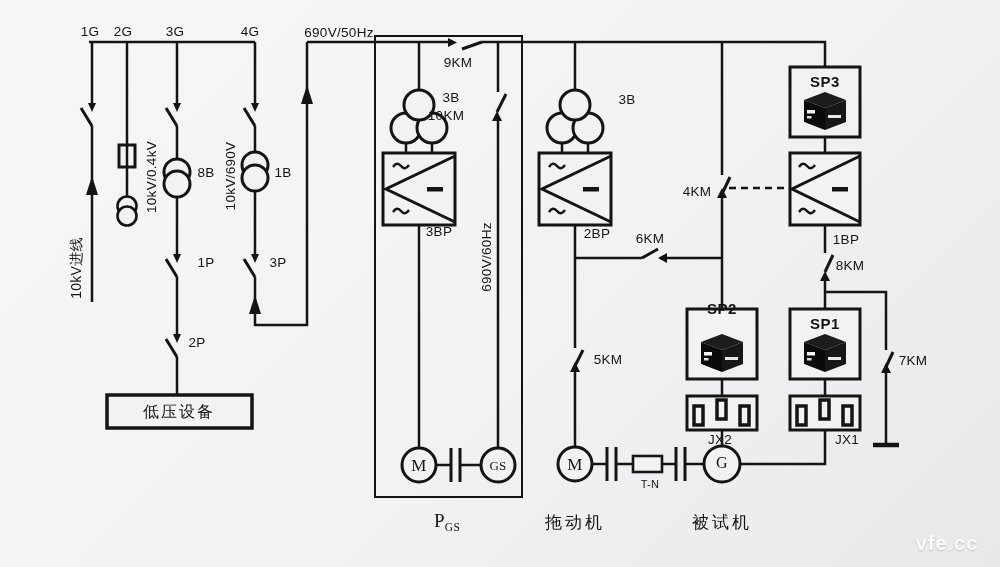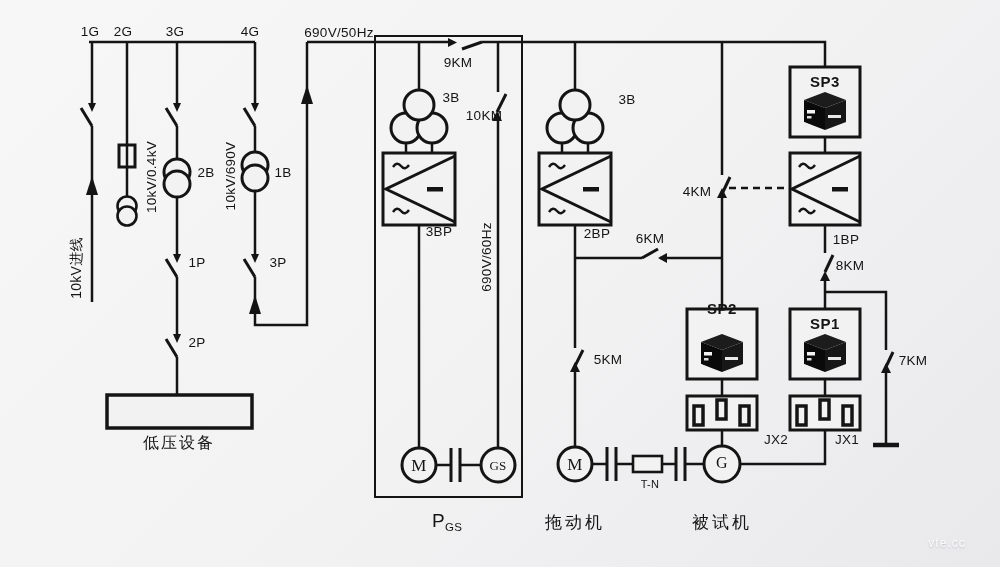--- a/index.html
+++ b/index.html
@@ -15,31 +15,31 @@
   .lbl{
     position:absolute;
     transform:translate(-50%,-50%);
     font-size:13.5px;
     line-height:1;
     white-space:nowrap;
     color:#141414;
     letter-spacing:.3px;
   }
   .lbl.v{transform:translate(-50%,-50%) rotate(-90deg);}
-  .lbl.cn{font-family:Liberation Mono, monospace;font-size:16px;letter-spacing:2px;margin-top:32px;}
+  .lbl.cn{font-family:Liberation Serif, serif;font-size:16px;letter-spacing:2px;}
   .lbl.cnb{font-family:"Liberation Serif","DejaVu Serif",serif;font-size:17px;letter-spacing:3px;}
   .lbl.serif{font-family:"Liberation Serif","DejaVu Serif",serif;}
   .lbl.sp{font-weight:bold;font-size:15px;letter-spacing:.5px;}
   .lbl.small{font-size:11px;}
-  .pgs{font-size:19px;font-family:Liberation Sans, sans-serif;}
+  .pgs{font-size:19px;font-family:Liberation Serif, serif;}
   .pgs .sub{font-size:11.5px;vertical-align:-4px;}
   .wm{
     position:absolute;
     transform:translate(-50%,-50%);
-    font-size:12px;font-weight:normal;letter-spacing:1px;
+    font-size:20px;font-weight:bold;letter-spacing:1px;
     color:#ffffff;opacity:.9;
     text-shadow:0 1px 2px rgba(120,120,130,.45);
   }
 </style>
 </head>
 <body>
 
 <div class="stage">
 
   <svg class="linework" width="1000" height="567" viewBox="0 0 1000 567">
@@ -214,32 +214,32 @@
   </svg>
 
   <div class="lbl" style="left:90px;top:32px">1G</div>
   <div class="lbl" style="left:123px;top:32px">2G</div>
   <div class="lbl" style="left:175px;top:32px">3G</div>
   <div class="lbl" style="left:250px;top:32px">4G</div>
   <div class="lbl" style="left:339px;top:33px">690V/50Hz</div>
 
   <div class="lbl v" style="left:76px;top:268px;font-size:14px">10kV进线</div>
   <div class="lbl v" style="left:152px;top:177px">10kV/0.4kV</div>
-  <div class="lbl" style="left:206px;top:173px">2B</div>
+  <div class="lbl" style="left:206px;top:173px">8B</div>
   <div class="lbl v" style="left:231px;top:176px">10kV/690V</div>
   <div class="lbl" style="left:283px;top:173px">1B</div>
 
-  <div class="lbl" style="left:197px;top:263px">1P</div>
+  <div class="lbl" style="left:206px;top:263px">1P</div>
   <div class="lbl" style="left:197px;top:343px">2P</div>
   <div class="lbl" style="left:278px;top:263px">3P</div>
   <div class="lbl cn" style="left:179px;top:412px">低压设备</div>
 
   <div class="lbl" style="left:458px;top:63px">9KM</div>
   <div class="lbl" style="left:451px;top:98px">3B</div>
-  <div class="lbl" style="left:484px;top:116px">10KM</div>
+  <div class="lbl" style="left:446px;top:116px">10KM</div>
   <div class="lbl" style="left:439px;top:232px">3BP</div>
   <div class="lbl v" style="left:487px;top:257px">690V/60Hz</div>
 
   <div class="lbl serif" style="left:419px;top:465px;font-size:17px">M</div>
   <div class="lbl serif" style="left:498px;top:465px;font-size:13px">GS</div>
   <div class="lbl pgs" style="left:447px;top:522px"><span>P</span><span class="sub">GS</span></div>
 
   <div class="lbl" style="left:627px;top:100px">3B</div>
   <div class="lbl" style="left:597px;top:234px">2BP</div>
   <div class="lbl" style="left:650px;top:239px">6KM</div>
@@ -251,17 +251,17 @@
   <div class="lbl serif" style="left:722px;top:463px;font-size:16px">G</div>
   <div class="lbl cnb" style="left:575px;top:522px">拖动机</div>
   <div class="lbl cnb" style="left:722px;top:522px">被试机</div>
 
   <div class="lbl sp" style="left:825px;top:81px">SP3</div>
   <div class="lbl sp" style="left:722px;top:308px">SP2</div>
   <div class="lbl sp" style="left:825px;top:323px">SP1</div>
   <div class="lbl" style="left:846px;top:240px">1BP</div>
   <div class="lbl" style="left:850px;top:266px">8KM</div>
   <div class="lbl" style="left:913px;top:361px">7KM</div>
-  <div class="lbl" style="left:776px;top:440px">JX2</div>
+  <div class="lbl" style="left:720px;top:440px">JX2</div>
   <div class="lbl" style="left:847px;top:440px">JX1</div>
 
   <div class="wm" style="left:947px;top:543px">vfe.cc</div>
 </div>
 
 </body></html>

